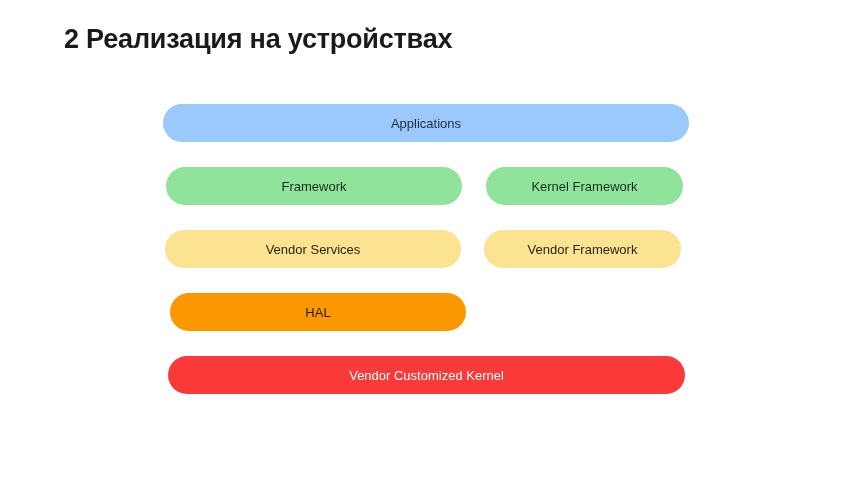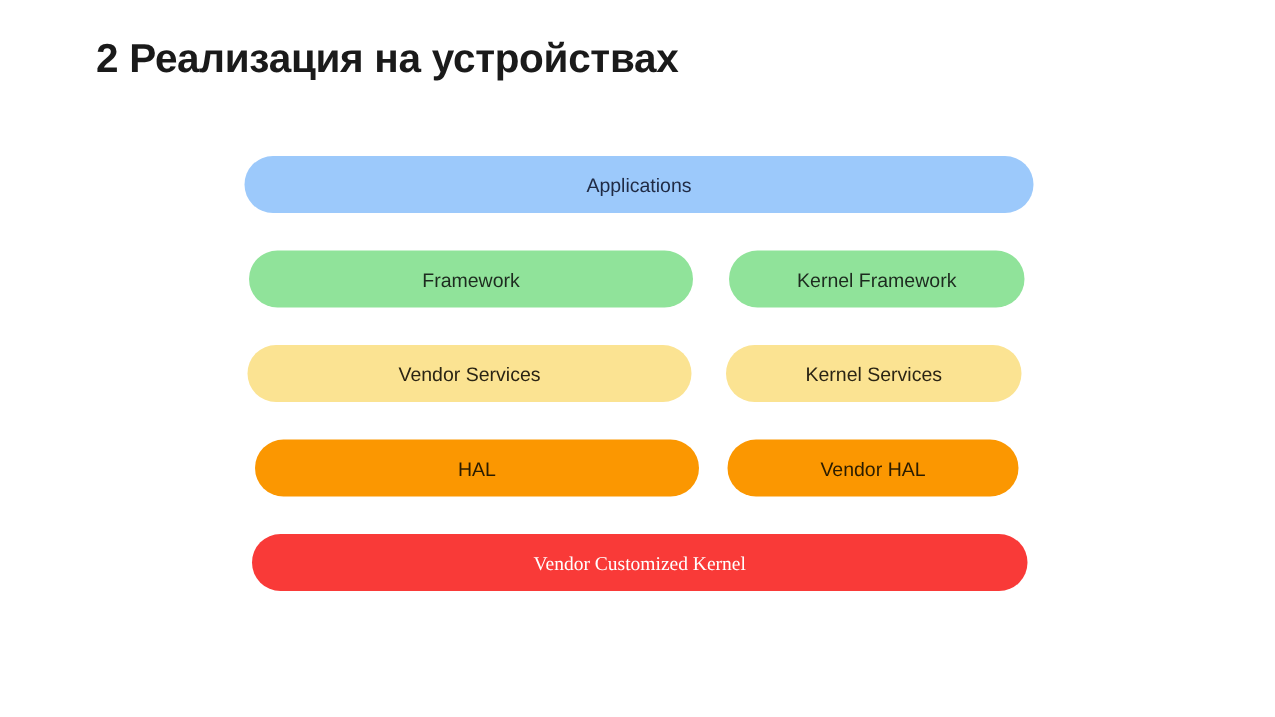--- a/index.html
+++ b/index.html
@@ -63,21 +63,21 @@
 
   .bar-framework        { left: 166px; width: 296px; }
   .bar-vendor-framework { left: 486px; width: 197px; }
 
   .bar-system-services  { left: 165px; width: 296px; }
   .bar-vendor-services  { left: 484px; width: 197px; }
 
   .bar-hal              { left: 170px; width: 296px; }
   .bar-vendor-hal       { left: 485px; width: 194px; }
 
-  .bar-kernel           { left: 168px; width: 517px; font-family: Liberation Serif, serif; }
+  .bar-kernel           { left: 168px; width: 517px; }
 
   
   .c-blue   { background: #9CC9FB; color: #1F2A44; }
   .c-green  { background: #90E39A; color: #1d2b1f; text-align: right; }
   .c-yellow { background: #FBE392; color: #2a2414; }
   .c-orange { background: #FB9701; color: #2a1c00; }
   .c-red    { background: #F93A38; color: #ffffff; }
 </style>
 </head>
 <body>
@@ -90,25 +90,24 @@
     <div class="bar c-blue bar-applications">Applications</div>
   </div>
 
   <div class="stack-row">
     <div class="bar c-green bar-framework">Framework</div>
     <div class="bar c-green bar-vendor-framework">Kernel Framework</div>
   </div>
 
   <div class="stack-row">
     <div class="bar c-yellow bar-system-services">Vendor Services</div>
-    <div class="bar c-yellow bar-vendor-services">Kernel Services</div>
+    <div class="bar c-yellow bar-vendor-services">Vendor Framework</div>
   </div>
 
   <div class="stack-row">
     <div class="bar c-orange bar-hal">HAL</div>
-    <div class="bar c-orange bar-vendor-hal">Vendor HAL</div>
   </div>
 
   <div class="stack-row">
     <div class="bar c-red bar-kernel">Vendor Customized Kernel</div>
   </div>
 
 </div>
 
 </body></html>

